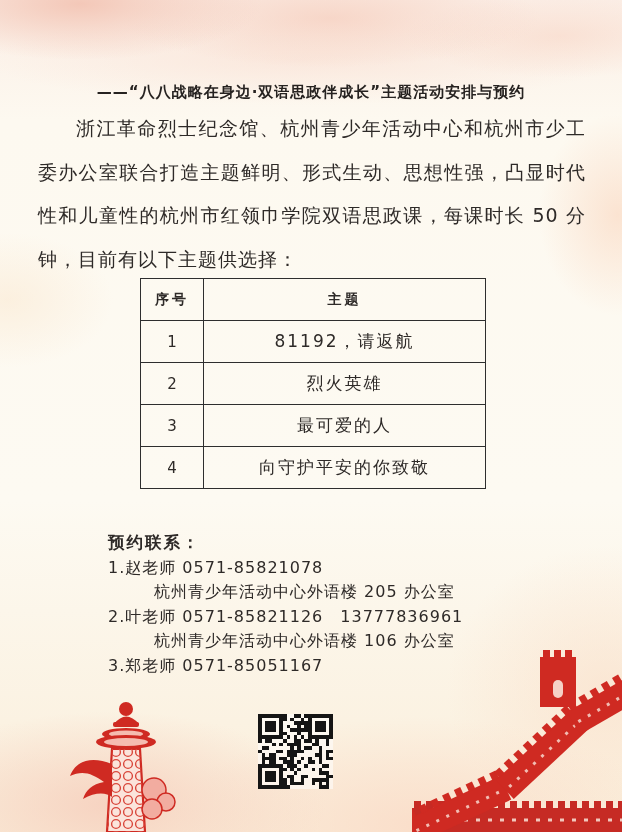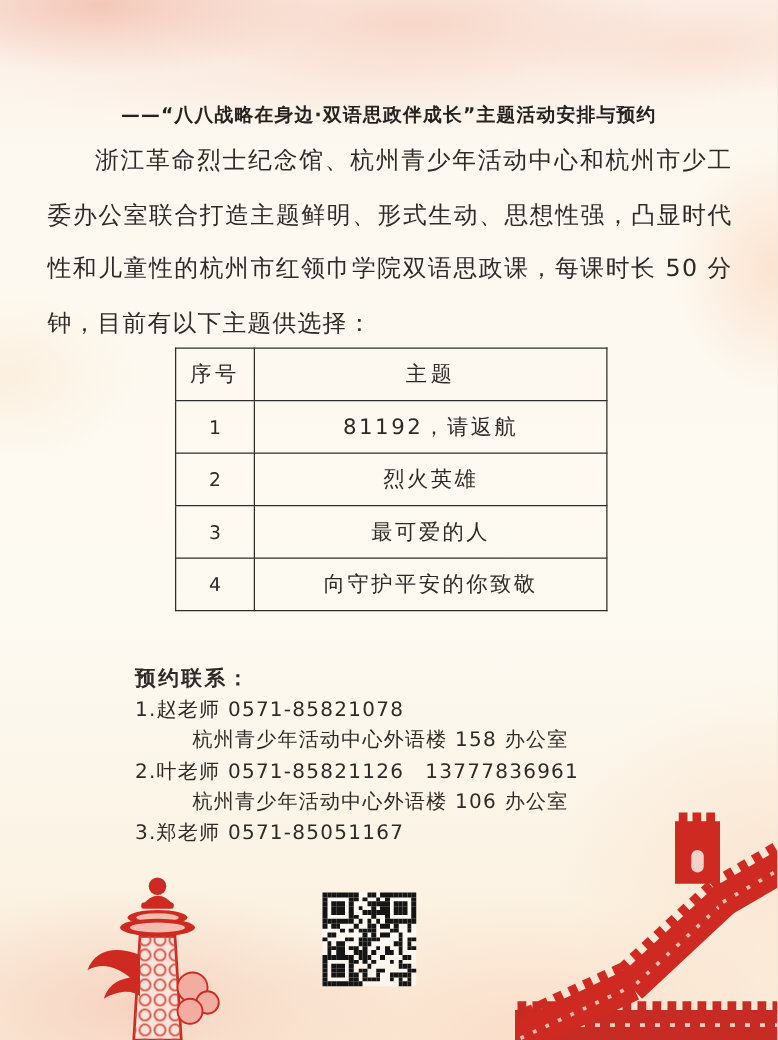--- a/index.html
+++ b/index.html
@@ -31,21 +31,21 @@
     font-size:19px;line-height:43.5px;letter-spacing:1px;
     text-indent:2em;text-align:justify;color:#2e2a28;
   }
   table.topics{
     position:absolute;top:278px;left:140px;border-collapse:collapse;
     background:transparent;
   }
   table.topics th,table.topics td{
     border:1.6px solid #2e2e2e;text-align:center;vertical-align:middle;padding:0;
   }
-  table.topics th{font-size:17px;font-weight:normal;letter-spacing:3px;}
+  table.topics th{font-size:14px;font-weight:bold;letter-spacing:3px;}
   table.topics td.num{font-size:15px;letter-spacing:0;}
   table.topics td.topic{font-size:17px;letter-spacing:2px;}
   .col-num{width:62px;height:41px;}
   .col-topic{width:281px;height:41px;}
   .contact{
     position:absolute;top:531px;left:88px;width:470px;
     font-size:16px;line-height:24.6px;color:#2e2a28;
   }
   .contact .heading{font-weight:bold;letter-spacing:2px;margin-left:20px;font-size:16.5px;}
   .contact .line{letter-spacing:1px;margin-left:20px;}
@@ -92,21 +92,21 @@
       <tr data-name="table-row">
         <td class="num col-num" data-name="row-index">4</td>
         <td class="topic col-topic" data-name="row-topic">向守护平安的你致敬</td>
       </tr>
     </tbody>
   </table>
 
   <div class="contact" data-name="contact-section">
     <div class="heading" data-name="contact-heading">预约联系：</div>
     <div class="line" data-name="contact-line">1.赵老师 0571-85821078</div>
-    <div class="line indent" data-name="contact-line">杭州青少年活动中心外语楼 158 办公室</div>
+    <div class="line indent" data-name="contact-line">杭州青少年活动中心外语楼 205 办公室</div>
     <div class="line" data-name="contact-line">2.叶老师 0571-85821126　13777836961</div>
     <div class="line indent" data-name="contact-line">杭州青少年活动中心外语楼 106 办公室</div>
     <div class="line" data-name="contact-line">3.郑老师 0571-85051167</div>
   </div>
 
   <div data-name="qr-code">
       <div class="on"></div>
       <div class="on"></div>
       <div class="on"></div>
       <div class="on"></div>

